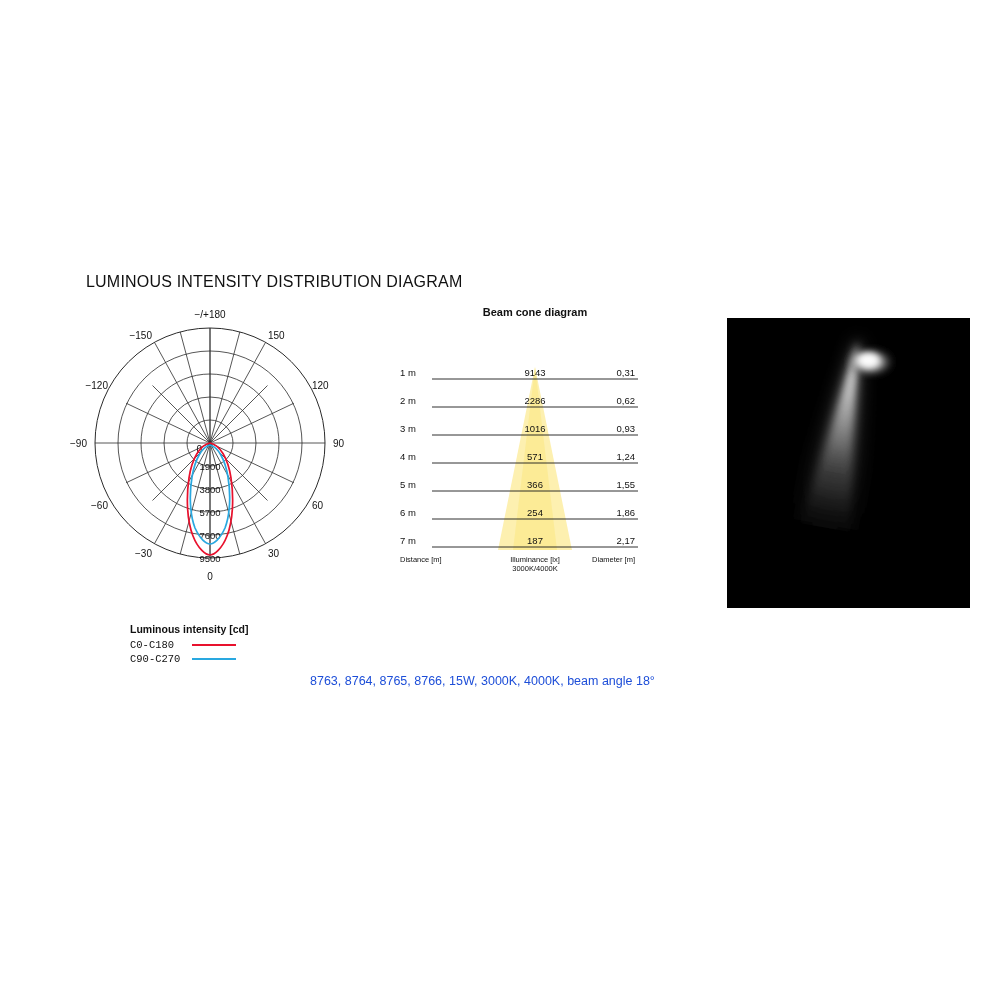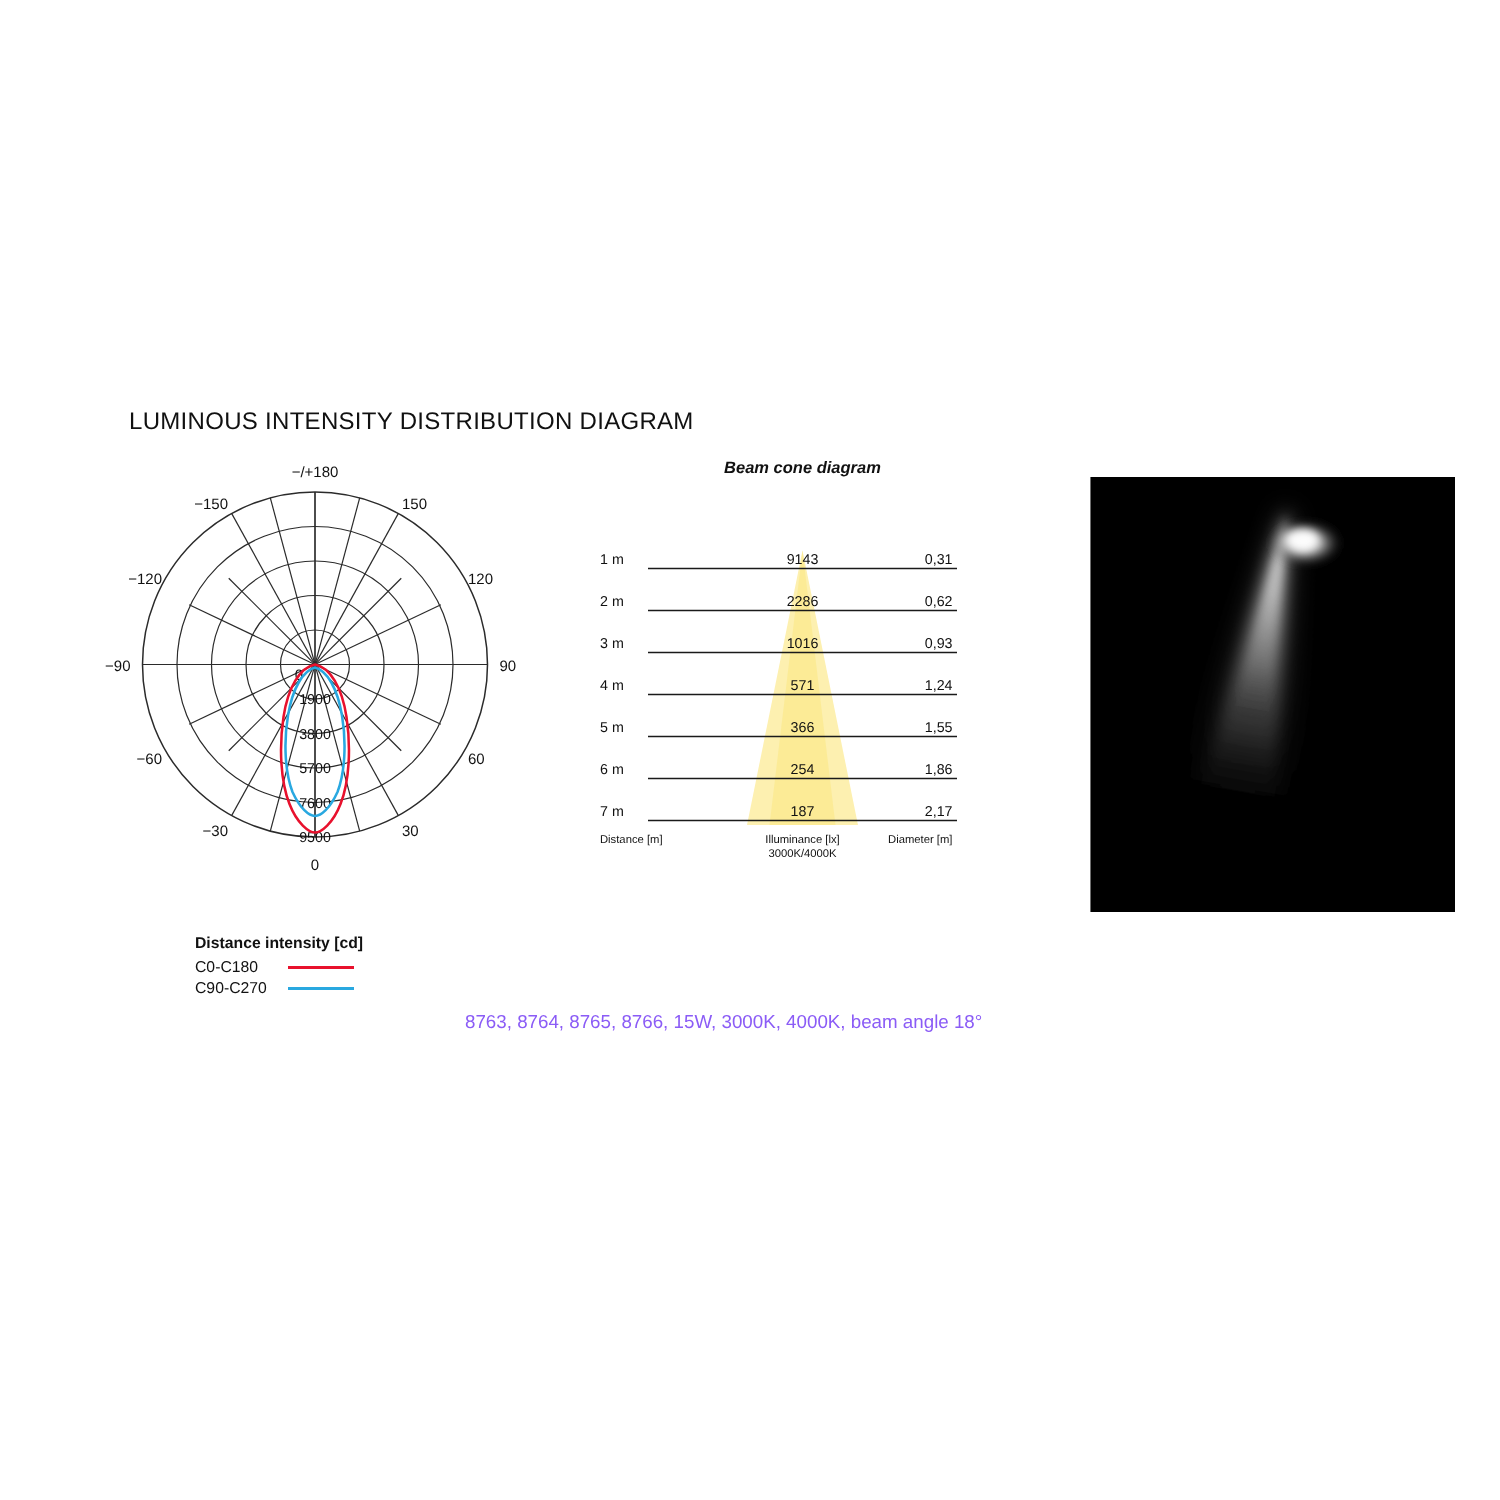--- a/index.html
+++ b/index.html
@@ -54,20 +54,21 @@
   }
   #legend .legend-row {
     display: flex;
     align-items: center;
     height: 14px;
   }
   #legend .legend-label {
     width: 62px;
     font-size: 10.5px;
     color: #111;
+    font-family: Liberation Mono, monospace;
   }
   #legend .legend-swatch {
     width: 44px;
     height: 0;
     border-top-width: 2.2px;
     border-top-style: solid;
   }
 
   
   #cone-block {
@@ -79,21 +80,20 @@
   }
   #cone-heading {
     position: absolute;
     width: 290px;
     top: 0;
     text-align: center;
     font-size: 11px;
     font-weight: bold;
     line-height: 15px;
     color: #111;
-    font-style: italic;
   }
   #cone-svg-wrap {
     position: absolute;
     left: 0;
     top: 50px;
     width: 290px;
     height: 250px;
     text-align: right;
   }
 
@@ -107,21 +107,21 @@
     background: #000;
     overflow: hidden;
   }
 
   
   #caption {
     position: absolute;
     left: 310px;
     top: 674px;
     font-size: 12.5px;
-    color: #8b5cf6;
+    color: #1d4ed8;
     white-space: nowrap;
   }
 
   text { font-family: "Liberation Sans", sans-serif; }
 </style>
 </head>
 <body>
 
 <div id="polar-block">
 
@@ -187,21 +187,21 @@
                C 168,154 175,166 178,184
                C 181,202 180,222 175,235
                C 170,246 164,251 160,251
                C 156,251 150,246 145,235
                C 140,222 139,202 142,184
                C 145,166 152,154 160,152 Z" fill="none" stroke="#29a8e0" stroke-width="1.7"></path>
     </svg>
   </div>
 
   <div id="legend">
-    <div class="legend-title">Distance intensity [cd]</div>
+    <div class="legend-title">Luminous intensity [cd]</div>
     <div class="legend-row">
       <span class="legend-label">C0-C180</span>
       <span class="legend-swatch" style="border-top-color:#e8112d"></span>
     </div>
     <div class="legend-row">
       <span class="legend-label">C90-C270</span>
       <span class="legend-swatch" style="border-top-color:#29a8e0"></span>
     </div>
   </div>
 </div>

